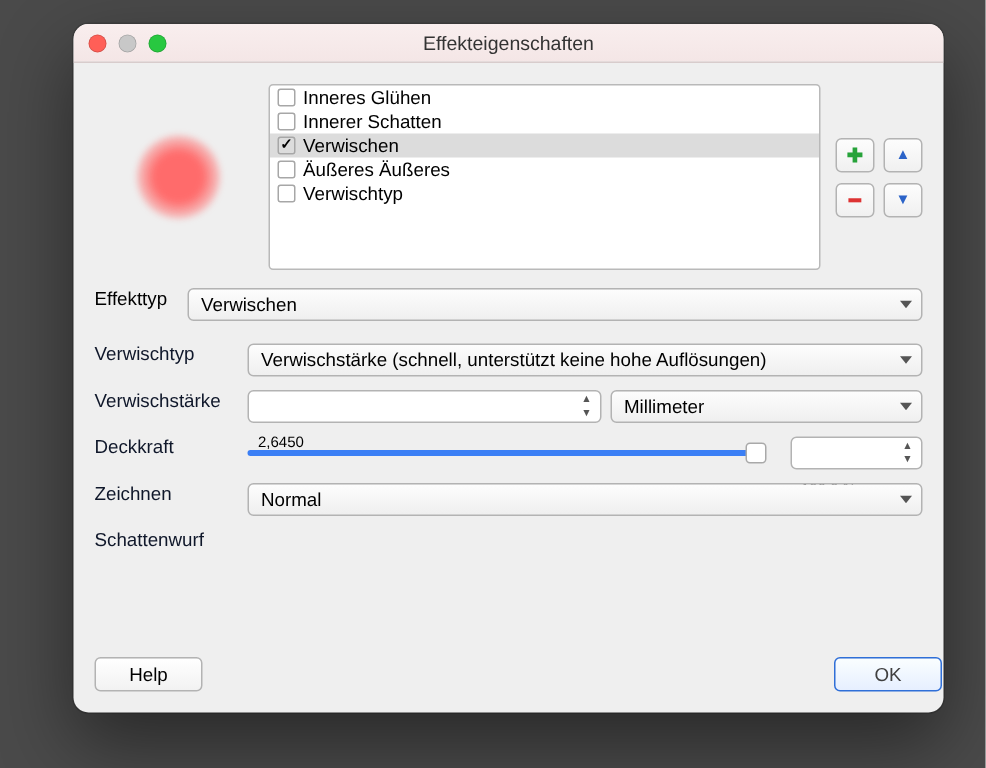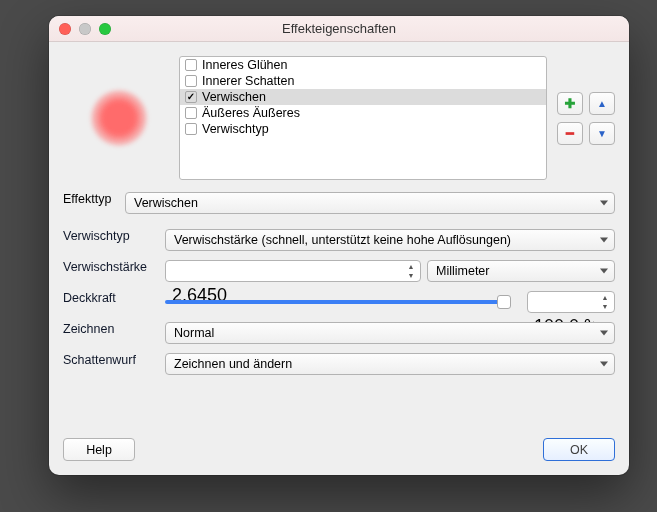--- a/index.html
+++ b/index.html
@@ -141,21 +141,21 @@
     background: #fff;
     border: 1px solid #b3b3b3;
     border-radius: 4px;
     display: flex; align-items: center;
     padding: 0 20px 0 6px;
     font-size: 12.5px;
     position: relative;
   }
   .spin input {
     border: none; outline: none; width: 100%;
-    font-size: 18px;
+    font-size: 10px;
     background: transparent;
     margin-top: 48px;
   }
   .spin .arrows {
     position: absolute; right: 2px; top: 1px; bottom: 1px; width: 14px;
     display: flex; flex-direction: column;
   }
   .spin .arrows span {
     flex: 1;
     display: flex; align-items: center; justify-content: center;
@@ -177,21 +177,21 @@
     position: absolute; right: -7px; top: 50%;
     width: 14px; height: 14px; border-radius: 3px;
     background: #fff;
     border: 1px solid #a9a9a9;
     transform: translateY(-50%);
   }
   .percent-box {
     width: 88px;
   }
   .button-bar {
-    position: absolute; bottom: 14px; left: 14px; right: 14px;
+    position: absolute; bottom: 14px; left: 14px; right: 1px;
     display: flex; align-items: flex-end;
   }
   .push-btn {
     height: 23px;
     min-width: 72px;
     padding: 0 16px;
     background: linear-gradient(#fff, #f2f2f2);
     border: 1px solid #b3b3b3;
     border-radius: 4px;
     font-size: 12.5px;
@@ -290,21 +290,21 @@
 
     <div class="field-row">
       <div class="label-col">Verwischstärke</div>
       <div class="spin" style="flex:1; margin-right:6px;">
         <input type="text" value="2,6450" style="">
         <div class="arrows">
           <span>▲</span>
           <span>▼</span>
         </div>
       </div>
-      <div class="select" style="width:188px; flex:none;">
+      <div class="select" style="width:208px; flex:none;">
         <span>Millimeter</span>
       </div>
     </div>
 
     <div class="field-row">
       <div class="label-col">Deckkraft</div>
       <div class="slider-wrap">
         <div class="slider-track">
           <div class="slider-thumb"></div>
         </div>
@@ -320,23 +320,20 @@
 
     <div class="field-row">
       <div class="label-col">Zeichnen</div>
       <div class="select">
         <span>Normal</span>
       </div>
     </div>
 
     <div class="field-row">
       <div class="label-col">Schattenwurf</div>
-      <div class="select">
-        <span>Zeichnen und ändern</span>
-      </div>
     </div>
   </div>
 
   <div class="button-bar">
     <div class="push-btn">
       <span>Help</span>
     </div>
     <div class="spacer"></div>
     <div class="gap"></div>
     <div class="push-btn default">

